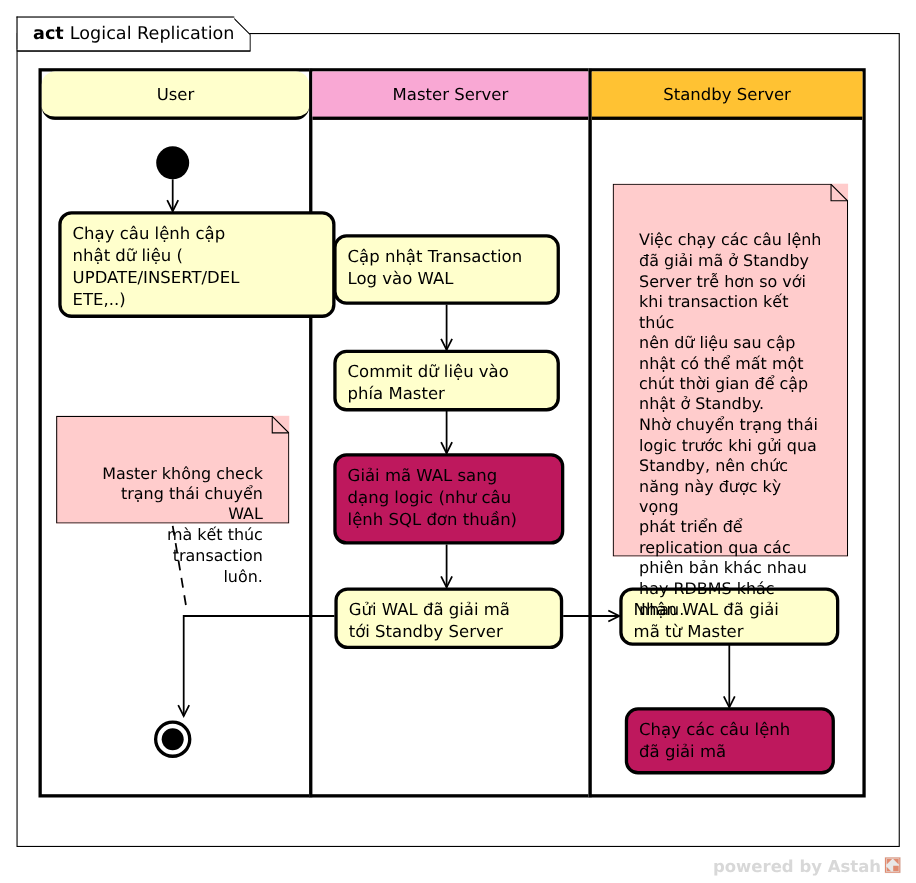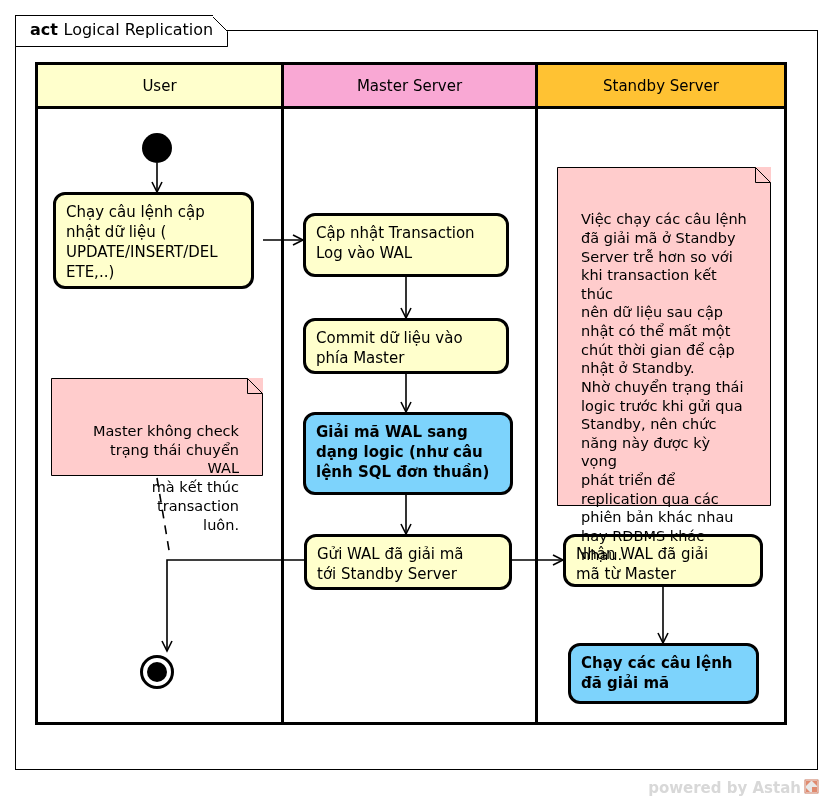--- a/index.html
+++ b/index.html
@@ -77,39 +77,39 @@
     right: 0;
     height: 44px;
     border-bottom: 3px solid #000;
     box-sizing: border-box;
     display: flex;
     align-items: center;
     justify-content: center;
     font-size: 15px;
     color: #000;
   }
-  .hdr-user    { background: #ffffcc; }
+  .hdr-user    { background: #ffffcc; border-radius: 12px; }
   .hdr-master  { background: #f9a8d4; }
   .hdr-standby { background: #ffc233; }
 
   
   .node {
     position: absolute;
     box-sizing: border-box;
     border: 3px solid #000;
     border-radius: 12px;
     padding: 8px 10px;
     font-size: 15px;
     line-height: 1.33;
     color: #000;
     white-space: pre-line;
     z-index: 3;
   }
   .node-yellow { background: #ffffcc; }
-  .node-blue   { background: #7dd3fc; font-weight: bold; }
+  .node-blue   { background: #be185d; }
 
   
   .note {
     position: absolute;
     box-sizing: border-box;
     background: #ffcccc;
     font-size: 14.5px;
     line-height: 1.30;
     color: #000;
     white-space: pre-line;
@@ -239,21 +239,21 @@
 
   <path d="M304,560 H167 V651" fill="none" stroke="#000" stroke-width="1.6" marker-end="url(#openarrow)"></path>
 
   <line x1="157" y1="478" x2="170" y2="556" stroke="#000" stroke-width="1.6" stroke-dasharray="9,7"></line>
 </svg>
 
 <div class="init-node" style="left:142px; top:133px;"></div>
 
 <div class="final-node" style="left:140px; top:655px;"></div>
 
-<div class="node node-yellow" style="left:53px; top:192px; width:201px; height:97px;">Chạy câu lệnh cập
+<div class="node node-yellow" style="left:53px; top:192px; width:252px; height:97px;">Chạy câu lệnh cập
 nhật dữ liệu (
 UPDATE/INSERT/DEL
 ETE,..)</div>
 
 <div class="node node-yellow" style="left:303px; top:213px; width:206px; height:64px;">Cập nhật Transaction
 Log vào WAL</div>
 
 <div class="node node-yellow" style="left:303px; top:318px; width:206px; height:56px;">Commit dữ liệu vào
 phía Master</div>
 

